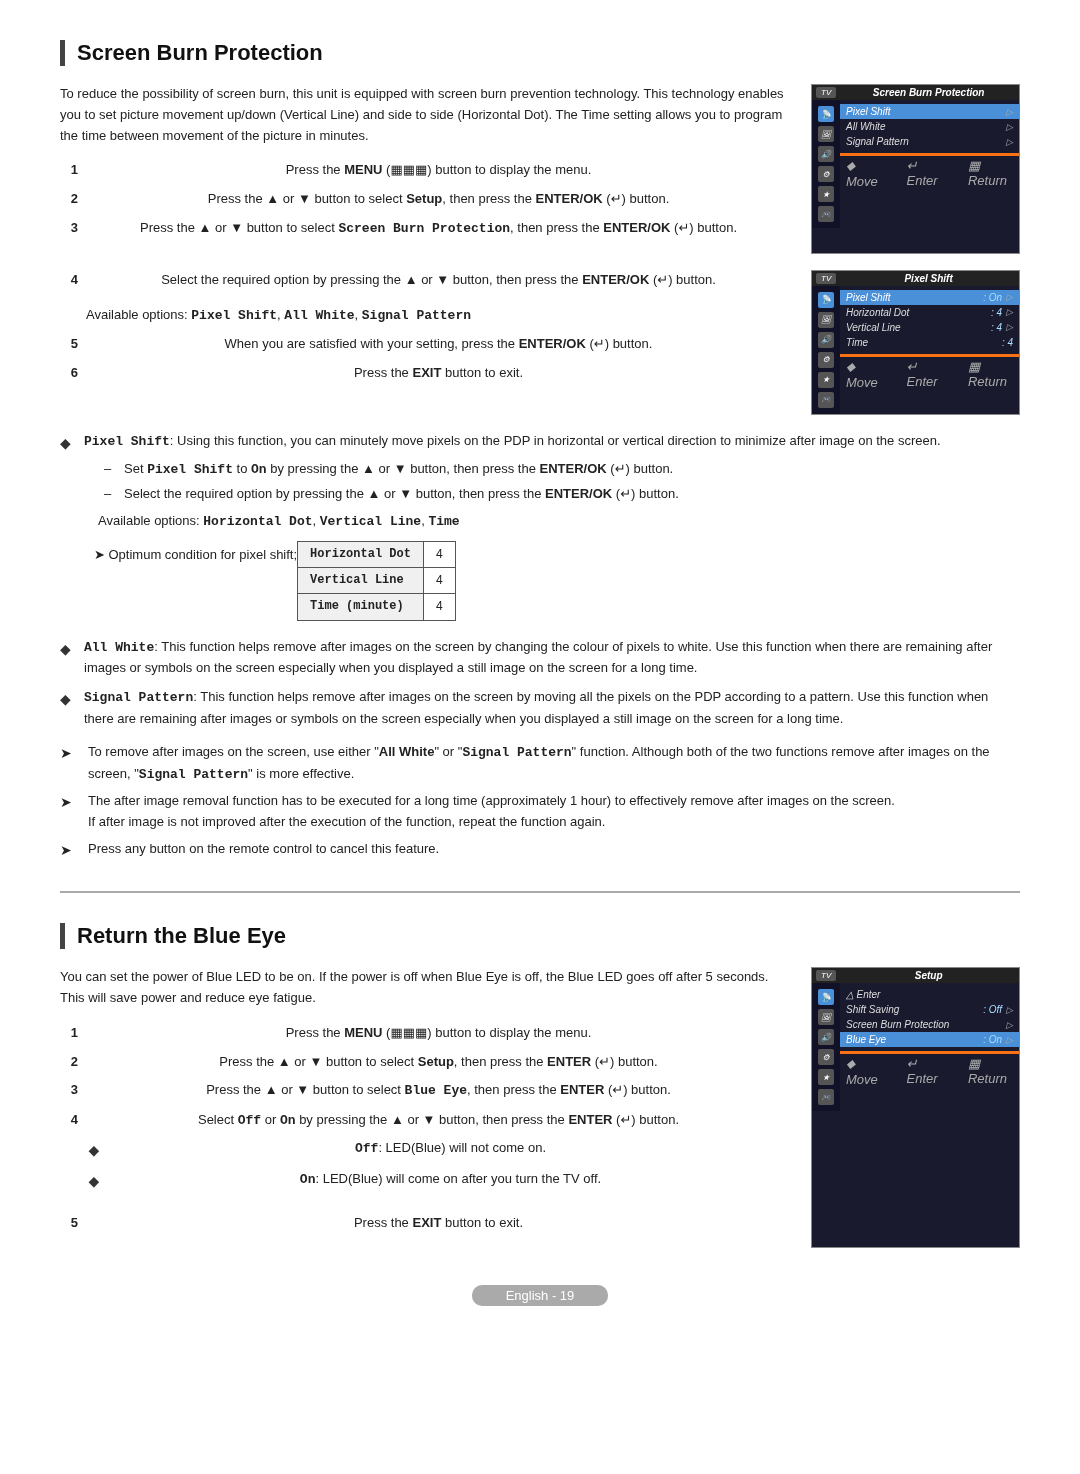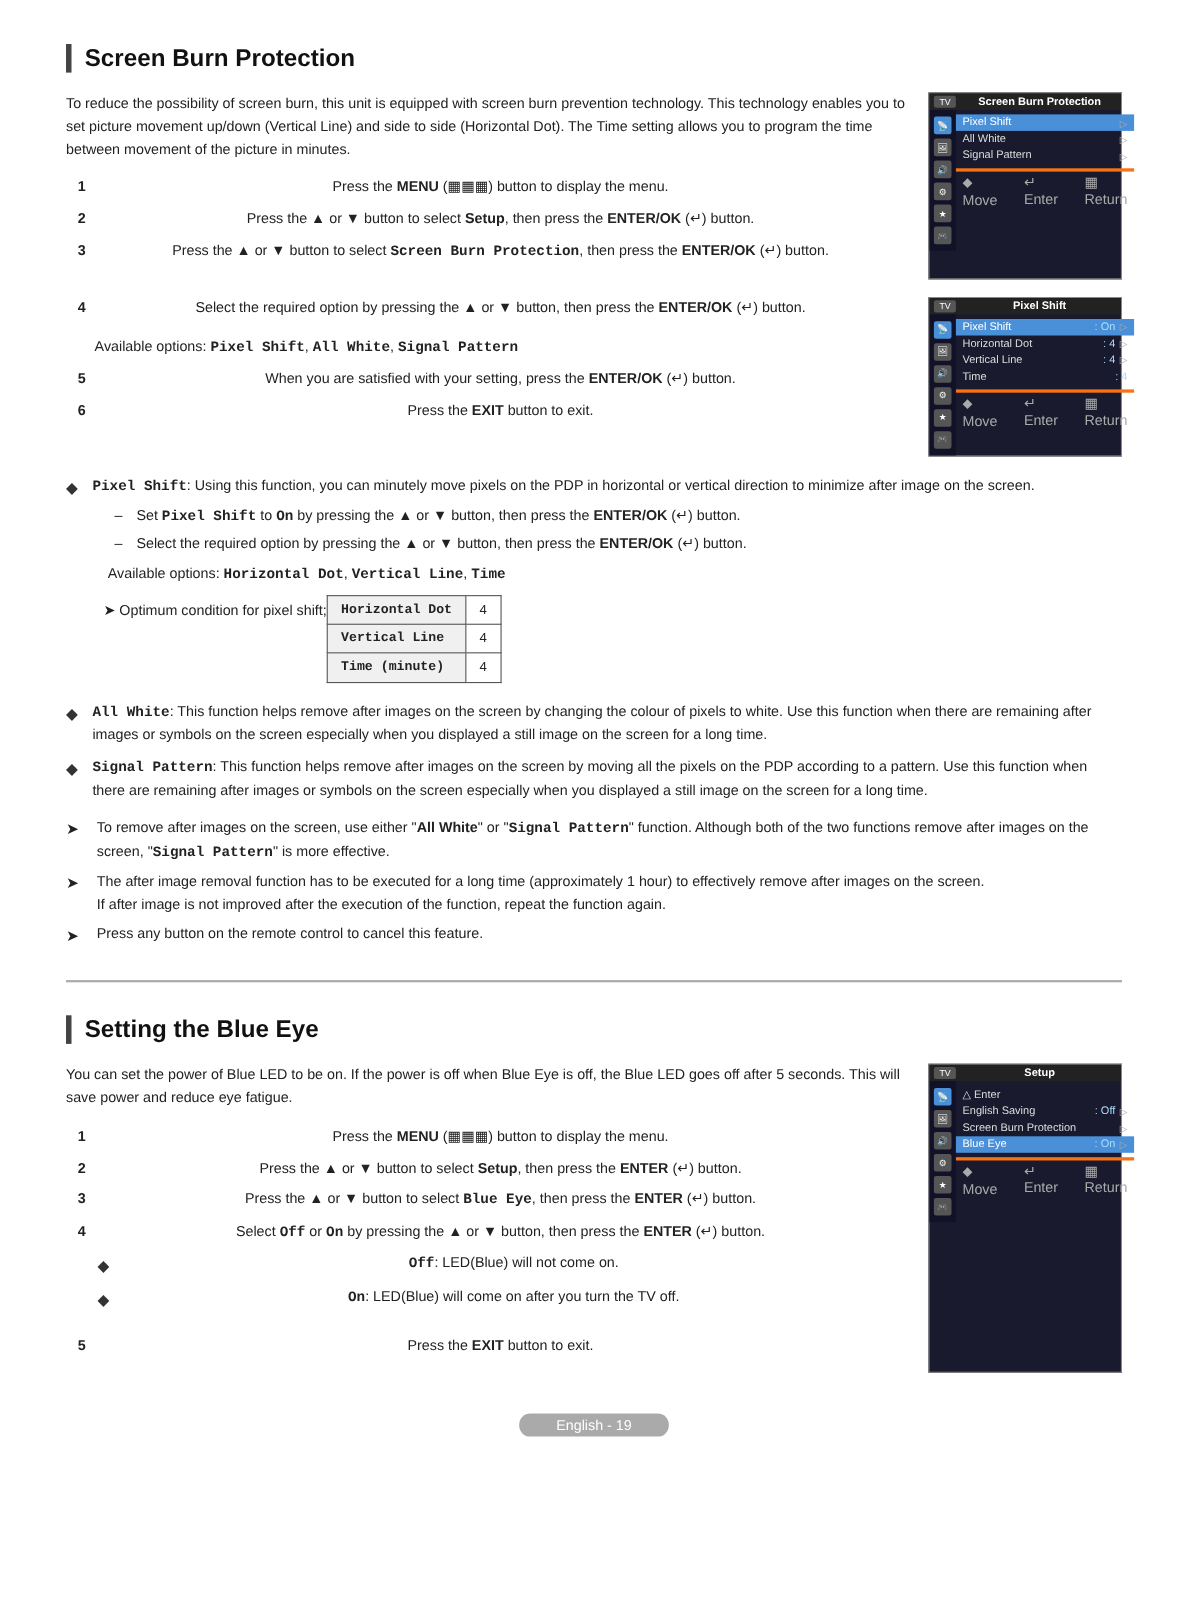--- a/index.html
+++ b/index.html
@@ -35,27 +35,28 @@
       margin-bottom: 16px;
     }
     .intro-text {
       flex: 1;
       font-size: 13px;
       line-height: 1.6;
     }
 
     
     .tv-panel {
-      width: 176px;
+      width: 209px;
       flex-shrink: 0;
       border: 1.5px solid #888;
       background: #1a1a2e;
       color: #fff;
       font-size: 10px;
       padding: 0;
+      font-style: italic;
     }
     .tv-panel-body {
       padding: 4px 0;
     }
     .tv-panel-row {
       display: flex;
       align-items: center;
       padding: 2px 6px;
       font-size: 10px;
       color: #ddd;
@@ -449,21 +450,21 @@
   </div>
   <div class="note-line">
     <span class="note-arrow">➤</span>
     <span>Press any button on the remote control to cancel this feature.</span>
   </div>
 </div>
 
 <hr class="section-divider">
 
 <div class="section">
-  <h1 class="section-title">Setting the Blue Eye</h1>
+  <h1 class="section-title">Return the Blue Eye</h1>
 
   <div class="intro-block">
     <div class="intro-text">
       <p style="margin-bottom:14px;line-height:1.6;">You can set the power of Blue LED to be on. If the power is off when Blue Eye is off, the Blue LED goes off after 5 seconds. This will save power and reduce eye fatigue.</p>
 
       <ol class="steps">
         <li class="step">
           <span class="step-num">1</span>
           <span class="step-text">
             Press the <strong>MENU</strong> (▦▦▦) button to display the menu.
@@ -523,21 +524,21 @@
           <div class="tv-icon">⚙</div>
           <div class="tv-icon">★</div>
           <div class="tv-icon">🎮</div>
         </div>
         <div class="tv-right-content">
           <div class="tv-panel-body">
             <div class="tv-panel-row">
               <span class="row-label">△ Enter</span>
             </div>
             <div class="tv-panel-row">
-              <span class="row-label">English Saving</span>
+              <span class="row-label">Shift Saving</span>
               <span class="row-value">: Off</span>
               <span class="arrow">▷</span>
             </div>
             <div class="tv-panel-row">
               <span class="row-label">Screen Burn Protection</span>
               <span class="arrow">▷</span>
             </div>
             <div class="tv-panel-row highlighted">
               <span class="row-label">Blue Eye</span>
               <span class="row-value">: On</span>

